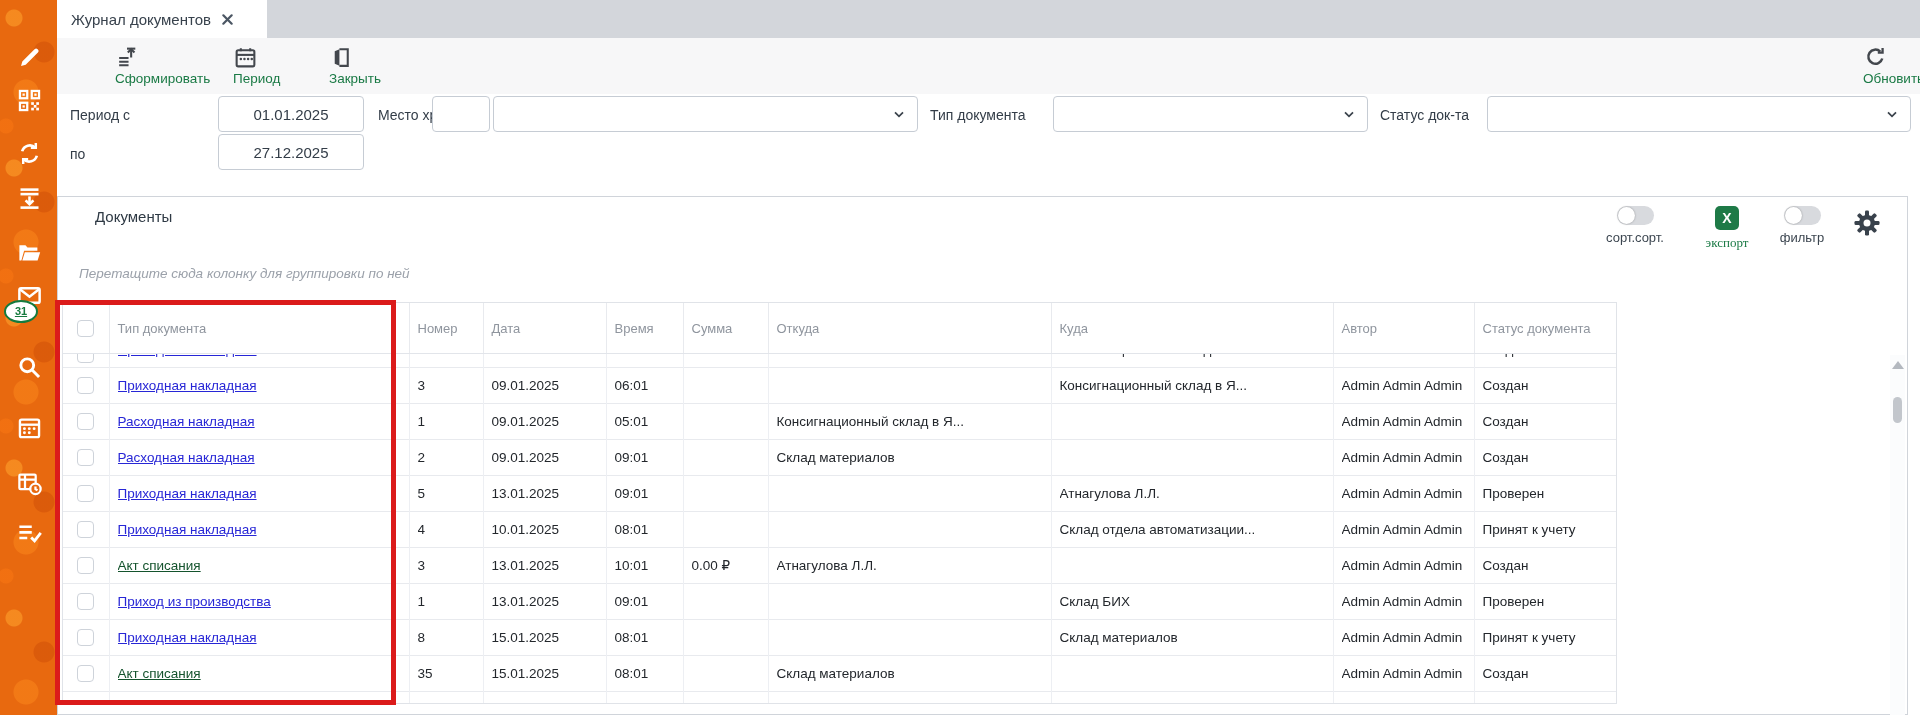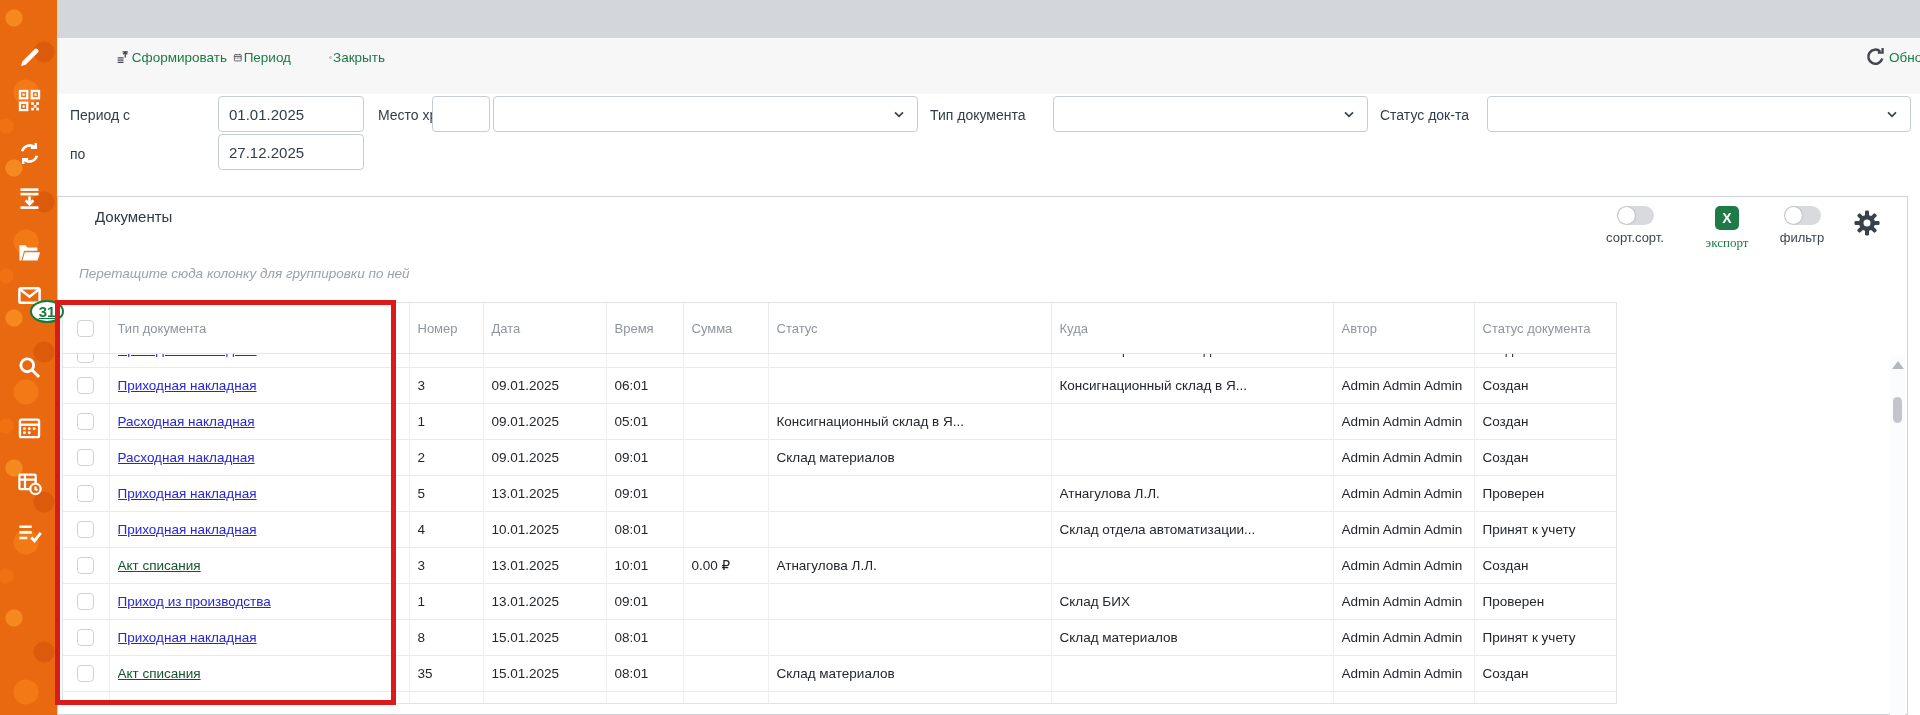--- a/index.html
+++ b/index.html
@@ -17,50 +17,50 @@
     background-image:
       radial-gradient(circle at 14px 18px, rgba(255,165,45,.55) 0 8px, rgba(255,165,45,0) 9px),
       radial-gradient(circle at 44px 52px, rgba(205,78,8,.5) 0 10px, rgba(205,78,8,0) 11px),
       radial-gradient(circle at 26px 92px, rgba(255,140,30,.45) 0 12px, rgba(255,140,30,0) 13px),
       radial-gradient(circle at 6px 126px, rgba(250,120,20,.5) 0 7px, rgba(250,120,20,0) 8px);
     background-size:57px 150px;background-repeat:repeat;
   }
   .side-ico{position:absolute;left:14px;width:30px;height:30px;display:flex;align-items:center;justify-content:center;}
   .side-ico svg{width:27px;height:27px;}
   .badge{
-    position:absolute;left:30px;top:300px;min-width:24px;height:19px;padding:0 3px;
+    position:absolute;left:4px;top:300px;min-width:24px;height:19px;padding:0 3px;
     background:#fff;border:2px solid #157a3e;border-radius:50%;
-    color:#157a3e;font-size:15px;font-weight:bold;line-height:19px;text-align:center;z-index:6;text-decoration:underline;
+    color:#157a3e;font-size:11px;font-weight:bold;line-height:19px;text-align:center;z-index:6;text-decoration:underline;
   }
 
   
   .tabbar{position:absolute;left:57px;top:0;width:1863px;height:38px;background:#d3d6db;}
   .tab{position:absolute;top:0;height:38px;display:flex;align-items:center;gap:10px;
        padding:0 14px;box-sizing:border-box;font-size:15px;color:#38424d;}
   .tab.active{left:0;width:210px;background:#ffffff;}
   .tab.inactive{left:221px;width:174px;background:#e3e5e9;}
   .tab .x{width:13px;height:13px;flex:0 0 auto;}
 
   
   .toolbar{position:absolute;left:57px;top:38px;width:1863px;height:74px;background:#f7f7f8;border-bottom:1px solid #e7e8eb;box-sizing:border-box;}
-  .tbtn{position:absolute;top:7px;display:flex;flex-direction:row;align-items:center;gap:1px;}
+  .tbtn{position:absolute;top:7px;display:flex;flex-direction:column;gap:1px;}
   .tbtn .lab{font-size:13.5px;color:#1a7a45;white-space:nowrap;}
   .tbtn svg{width:25px;height:25px;}
   .tbtn.b1{left:58px;width:112px;}
   .tbtn.b2{left:176px;width:58px;}
   .tbtn.b3{left:250px;width:56px;margin-left:22px;}
   .tbtn.refresh{left:1806px;width:88px;}
 
   
   .filterbar{position:absolute;left:57px;top:94px;width:1863px;height:84px;background:#fff;}
   .flabel{position:absolute;font-size:14px;color:#333d48;white-space:nowrap;}
   .finput,.fselect{
     position:absolute;height:36px;box-sizing:border-box;background:#fff;
     border:1px solid #c6ccd4;border-radius:4px;font-size:15px;color:#333d48;
-    padding:0 10px;display:flex;align-items:center;
+    padding:0 10px;display:flex;align-items:center;justify-content:center;
   }
   .fselect{justify-content:flex-end;}
   .chev{width:16px;height:16px;}
 
   
   .panel{position:absolute;left:57px;top:196px;width:1851px;height:519px;box-sizing:border-box;
          background:#fff;border:1px solid #d0d4da;}
   .panel-title{position:absolute;left:95px;top:208px;font-size:15px;color:#2e3944;}
   .ctl{position:absolute;top:206px;display:flex;flex-direction:column;align-items:center;gap:5px;}
   .ctl .clab{font-size:13px;color:#3c4650;white-space:nowrap;}
@@ -183,20 +183,26 @@
   </div>
   <div class="side-ico" style="top:518px" data-interactable="true">
     <svg viewBox="0 0 24 24" fill="none" stroke="#fff" stroke-width="2.3">
       <path d="M3 6h11M3 11h11M3 16h7"></path>
         <path d="M13.5 15.5l3 3 5.5-7" stroke-width="2.5"></path>
     </svg>
   </div>
 </div>
 
 <div class="tabbar" data-interactable="false">
+  <div class="tab active" data-interactable="true">
+    <span data-interactable="false">Журнал документов</span>
+    <svg class="x" viewBox="0 0 14 14" data-interactable="true">
+        <path d="M2.5 2.5 11.5 11.5M11.5 2.5 2.5 11.5" stroke="#4b5663" stroke-width="2.4" stroke-linecap="round"></path>
+      </svg>
+  </div>
 </div>
 
 <div class="toolbar" data-interactable="false">
   <div class="tbtn b1" data-interactable="true">
     <svg viewBox="0 0 24 24" fill="none" stroke="#43474d" stroke-width="2" data-interactable="false">
       <path d="M4 12.5h9M4 16h9M4 19.5h9"></path>
         <path d="M15.5 12V4.5"></path>
         <path d="M12.3 7.2 15.5 4l3.2 3.2"></path>
         <path d="M11.5 3.5h8" stroke-width="2"></path>
     </svg>
@@ -314,21 +320,21 @@
     <thead>
         <tr id="head-row" data-interactable="false">
           <th data-interactable="true">
             <div class="cb" data-interactable="true"></div>
           </th>
           <th data-interactable="true">Тип документа</th>
           <th data-interactable="true">Номер</th>
           <th data-interactable="true">Дата</th>
           <th data-interactable="true">Время</th>
           <th data-interactable="true">Сумма</th>
-          <th data-interactable="true">Статус</th>
+          <th data-interactable="true">Откуда</th>
           <th data-interactable="true">Куда</th>
           <th data-interactable="true">Автор</th>
           <th data-interactable="true">Статус документа</th>
         </tr>
       </thead>
     <tbody id="tbody">
         <tr class="clip-top" data-interactable="false">
           <td data-interactable="true">
             <div class="cw">
               <div class="cb" data-interactable="true"></div>

